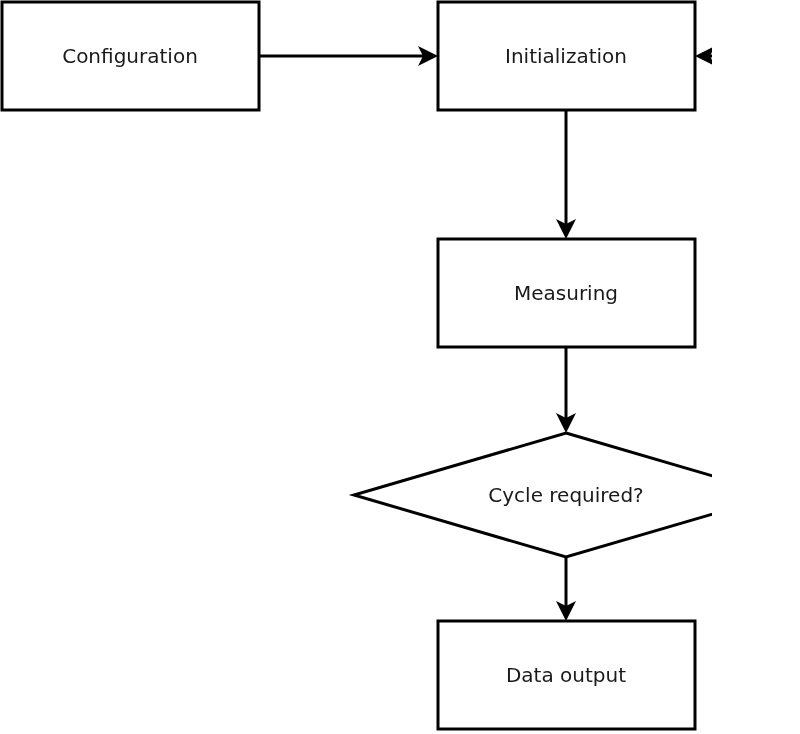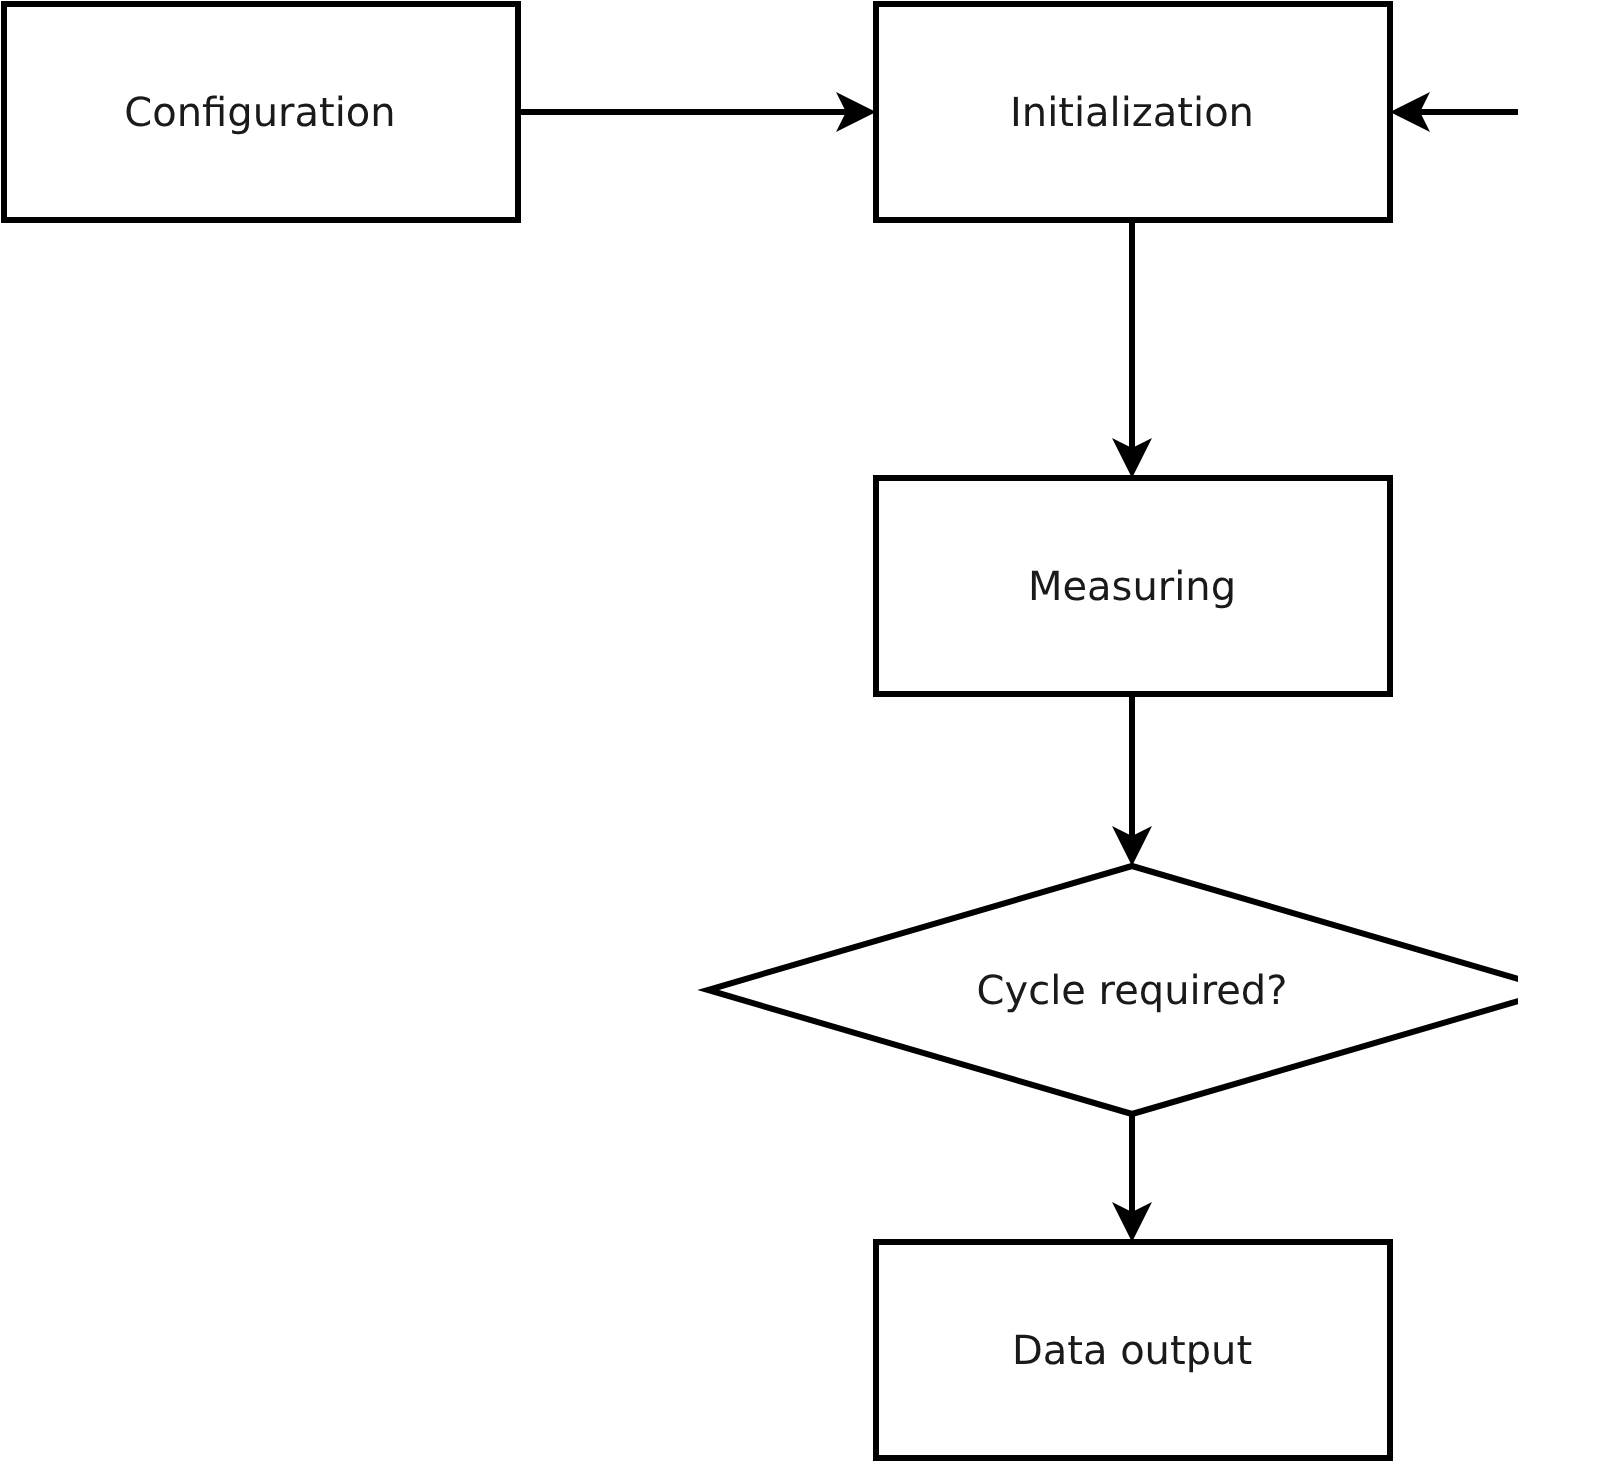--- a/index.html
+++ b/index.html
@@ -9,21 +9,20 @@
   }
   body {
     font-family: "DejaVu Sans", "Liberation Sans", sans-serif;
   }
   #canvas {
     position: relative;
     width: 712px;
     height: 734px;
     background: #ffffff;
     overflow: hidden;
-    padding-left: 47px;
   }
   #flow-svg {
     position: absolute;
     top: 0;
     left: 0;
     width: 800px;
     height: 734px;
   }
   .node-shape {
     fill: #ffffff;

